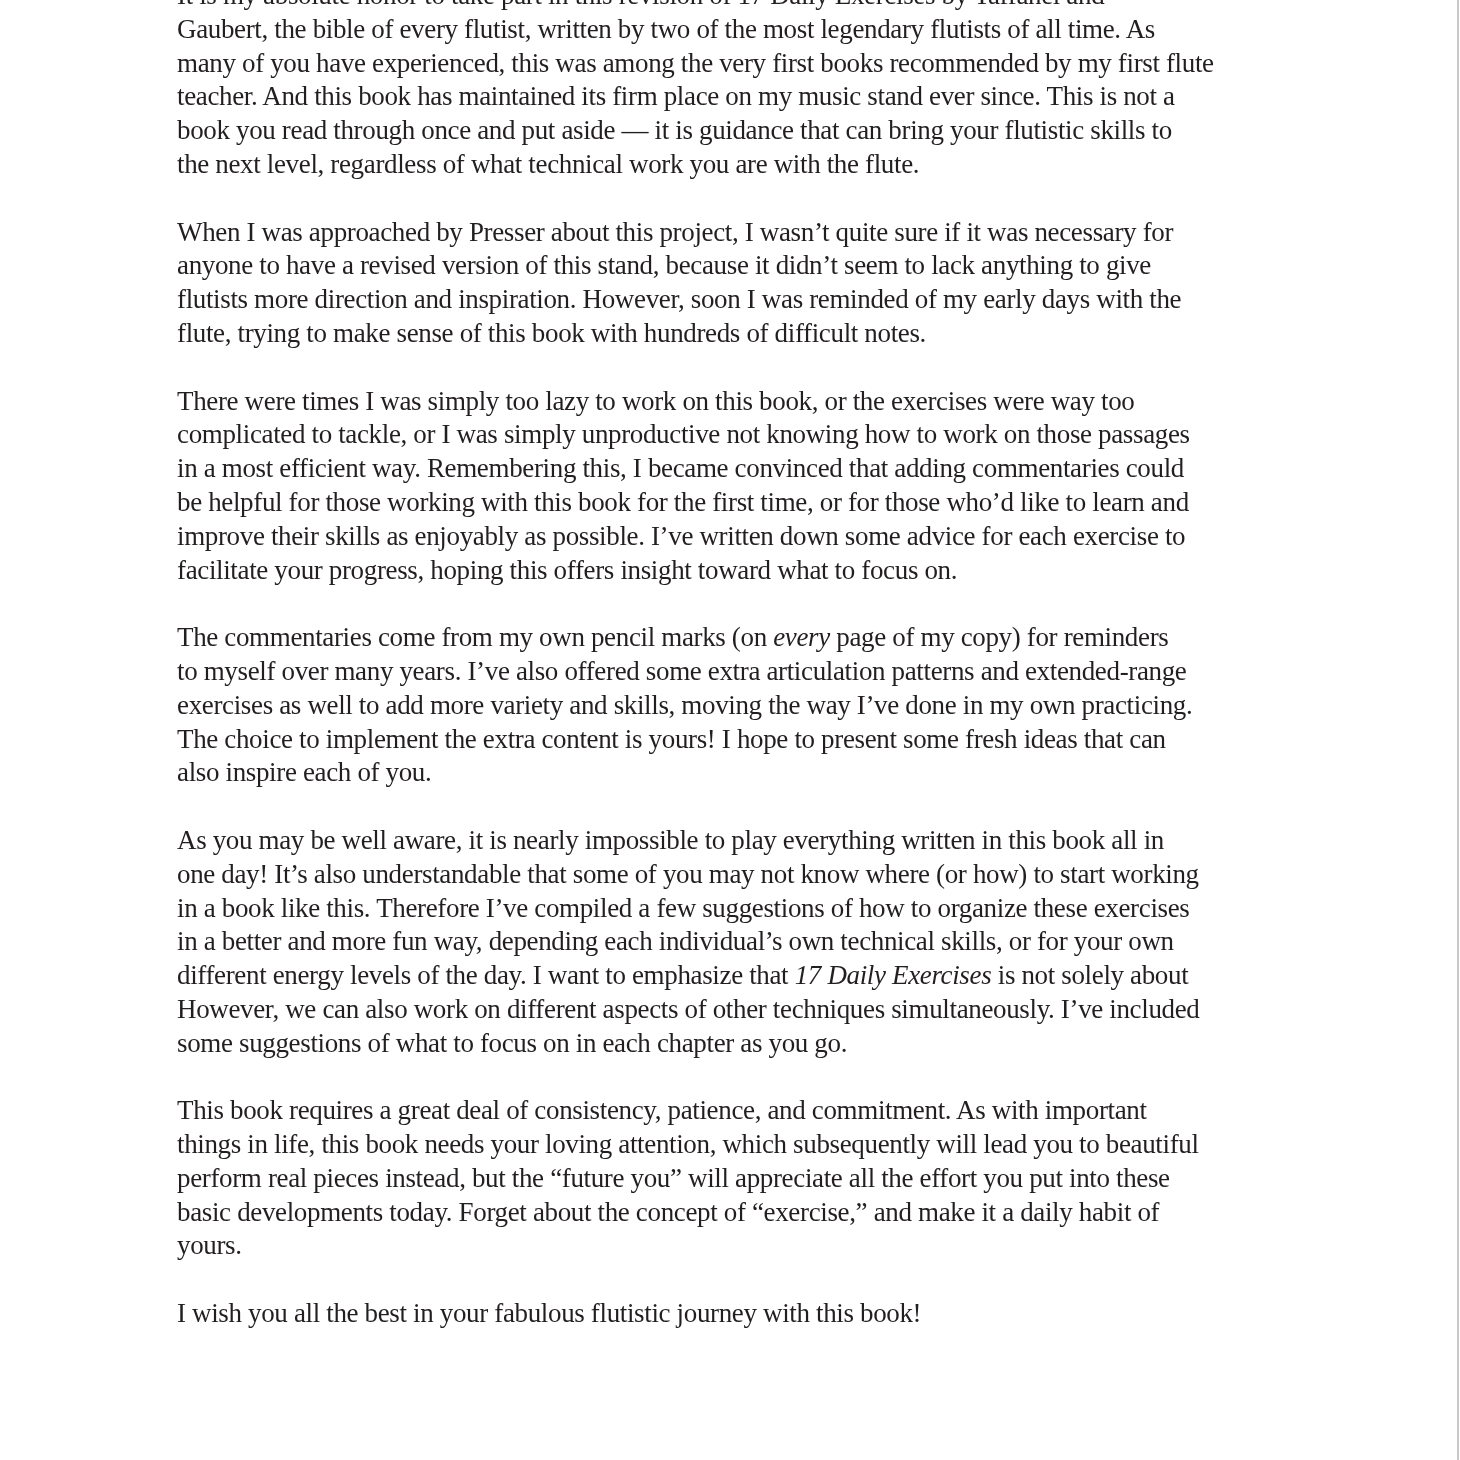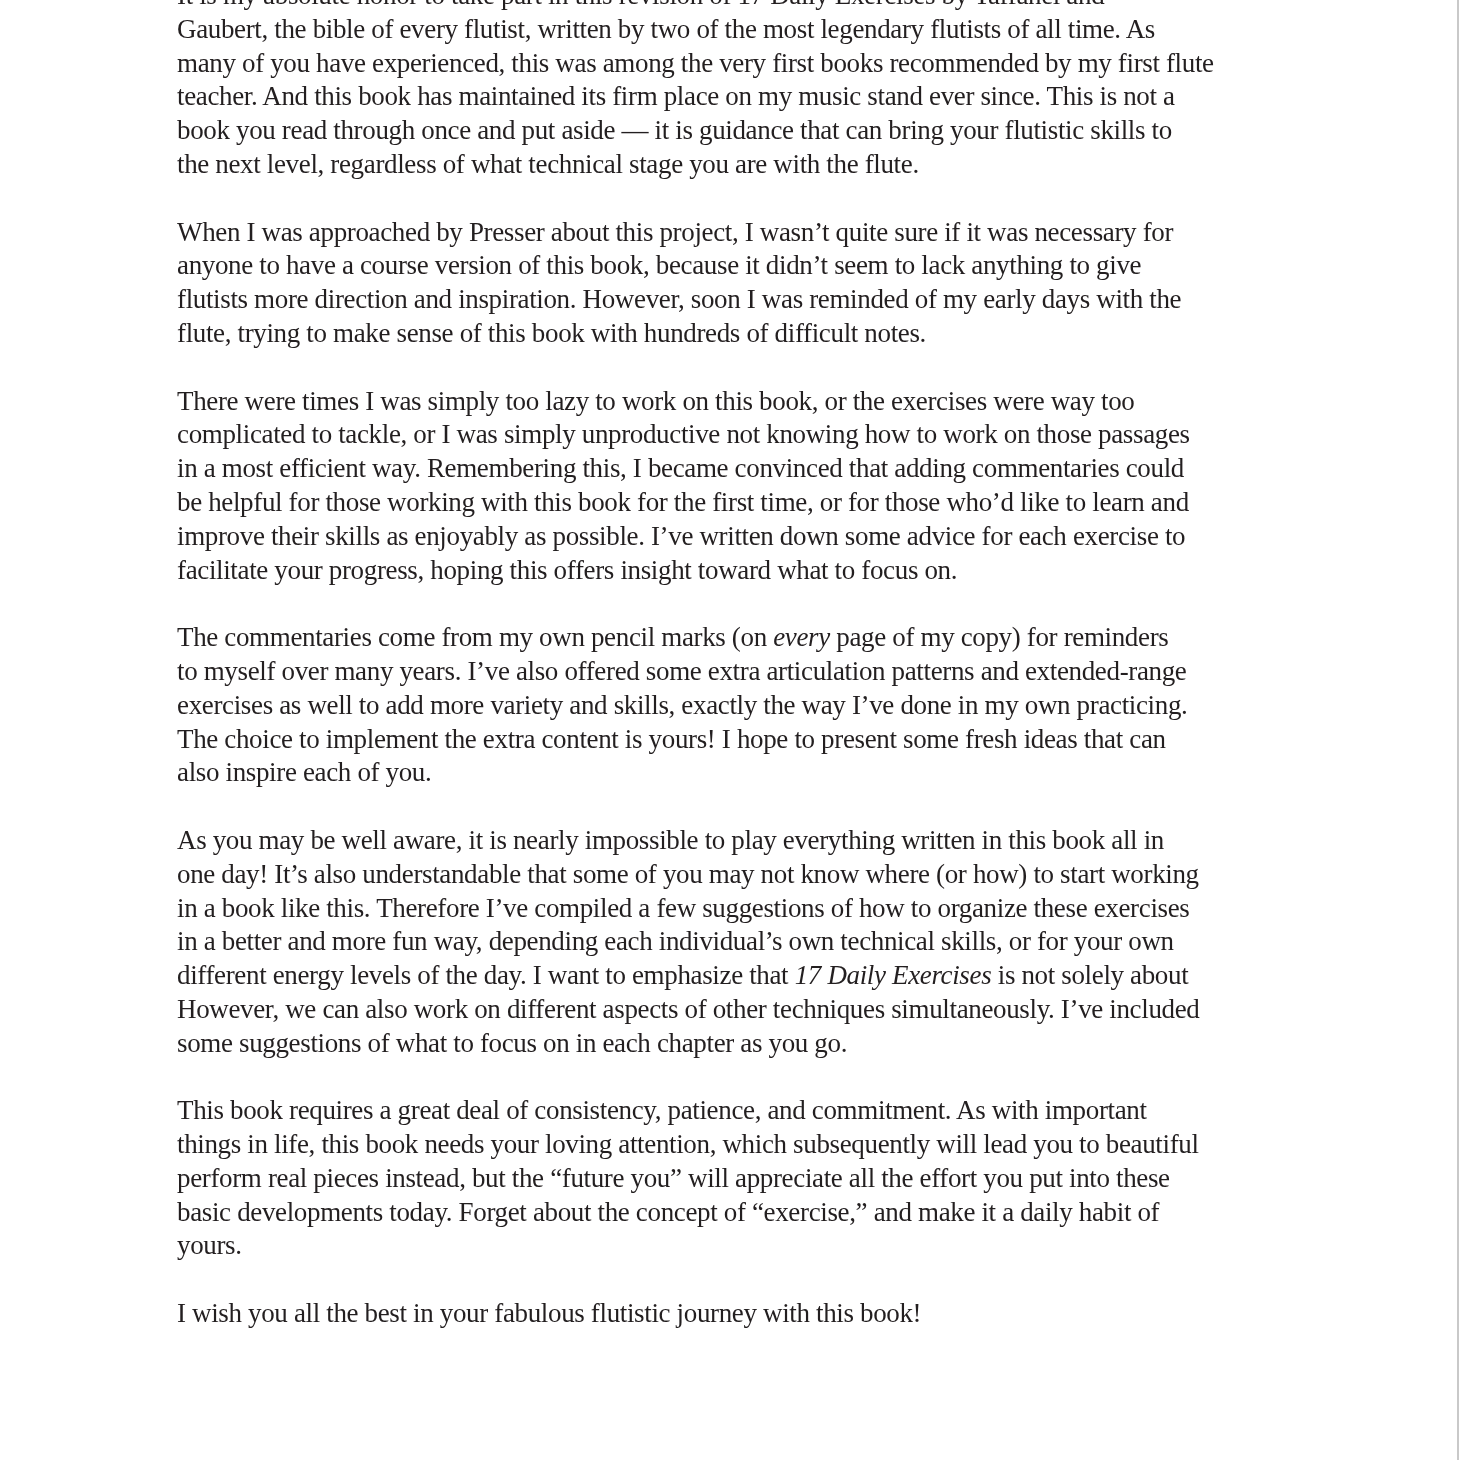--- a/index.html
+++ b/index.html
@@ -63,43 +63,43 @@
 
 <div class="page">
   <div class="text-block">
 
     <div class="para">
       <span class="line clipped-line">It is my absolute honor to take part in this revision of 17 Daily Exercises by Taffanel and</span>
       <span class="line">Gaubert, the bible of every flutist, written by two of the most legendary flutists of all time. As</span>
       <span class="line">many of you have experienced, this was among the very first books recommended by my first flute</span>
       <span class="line">teacher. And this book has maintained its firm place on my music stand ever since. This is not a</span>
       <span class="line">book you read through once and put aside — it is guidance that can bring your flutistic skills to</span>
-      <span class="line">the next level, regardless of what technical stage you are with the flute.</span>
+      <span class="line">the next level, regardless of what technical work you are with the flute.</span>
     </div>
 
     <div class="para">
       <span class="line">When I was approached by Presser about this project, I wasn’t quite sure if it was necessary for</span>
-      <span class="line">anyone to have a course version of this book, because it didn’t seem to lack anything to give</span>
+      <span class="line">anyone to have a revised version of this stand, because it didn’t seem to lack anything to give</span>
       <span class="line">flutists more direction and inspiration. However, soon I was reminded of my early days with the</span>
       <span class="line">flute, trying to make sense of this book with hundreds of difficult notes.</span>
     </div>
 
     <div class="para">
       <span class="line">There were times I was simply too lazy to work on this book, or the exercises were way too</span>
       <span class="line">complicated to tackle, or I was simply unproductive not knowing how to work on those passages</span>
       <span class="line">in a most efficient way.  Remembering this, I became convinced that adding commentaries could</span>
       <span class="line">be helpful for those working with this book for the first time, or for those who’d like to learn and</span>
       <span class="line">improve their skills as enjoyably as possible. I’ve written down some advice for each exercise to</span>
       <span class="line">facilitate your progress, hoping this offers insight toward what to focus on.</span>
     </div>
 
     <div class="para">
       <span class="line"><span>The commentaries come from my own pencil marks (on </span><em>every</em><span> page of my copy) for reminders</span></span>
       <span class="line">to myself over many years. I’ve also offered some extra articulation patterns and extended-range</span>
-      <span class="line">exercises as well to add more variety and skills, exactly the way I’ve done in my own practicing.</span>
+      <span class="line">exercises as well to add more variety and skills, moving the way I’ve done in my own practicing.</span>
       <span class="line">The choice to implement the extra content is yours! I hope to present some fresh ideas that can</span>
       <span class="line">also inspire each of you.</span>
     </div>
 
     <div class="para">
       <span class="line">As you may be well aware, it is nearly impossible to play everything written in this book all in</span>
       <span class="line">one day! It’s also understandable that some of you may not know where (or how) to start working</span>
       <span class="line">in a book like this. Therefore I’ve compiled a few suggestions of how to organize these exercises</span>
       <span class="line">in a better and more fun way, depending each individual’s own technical skills, or for your own</span>
       <span class="line"><span>different energy levels of the day. I want to emphasize that </span><em>17 Daily Exercises</em><span> is not solely about</span></span>

